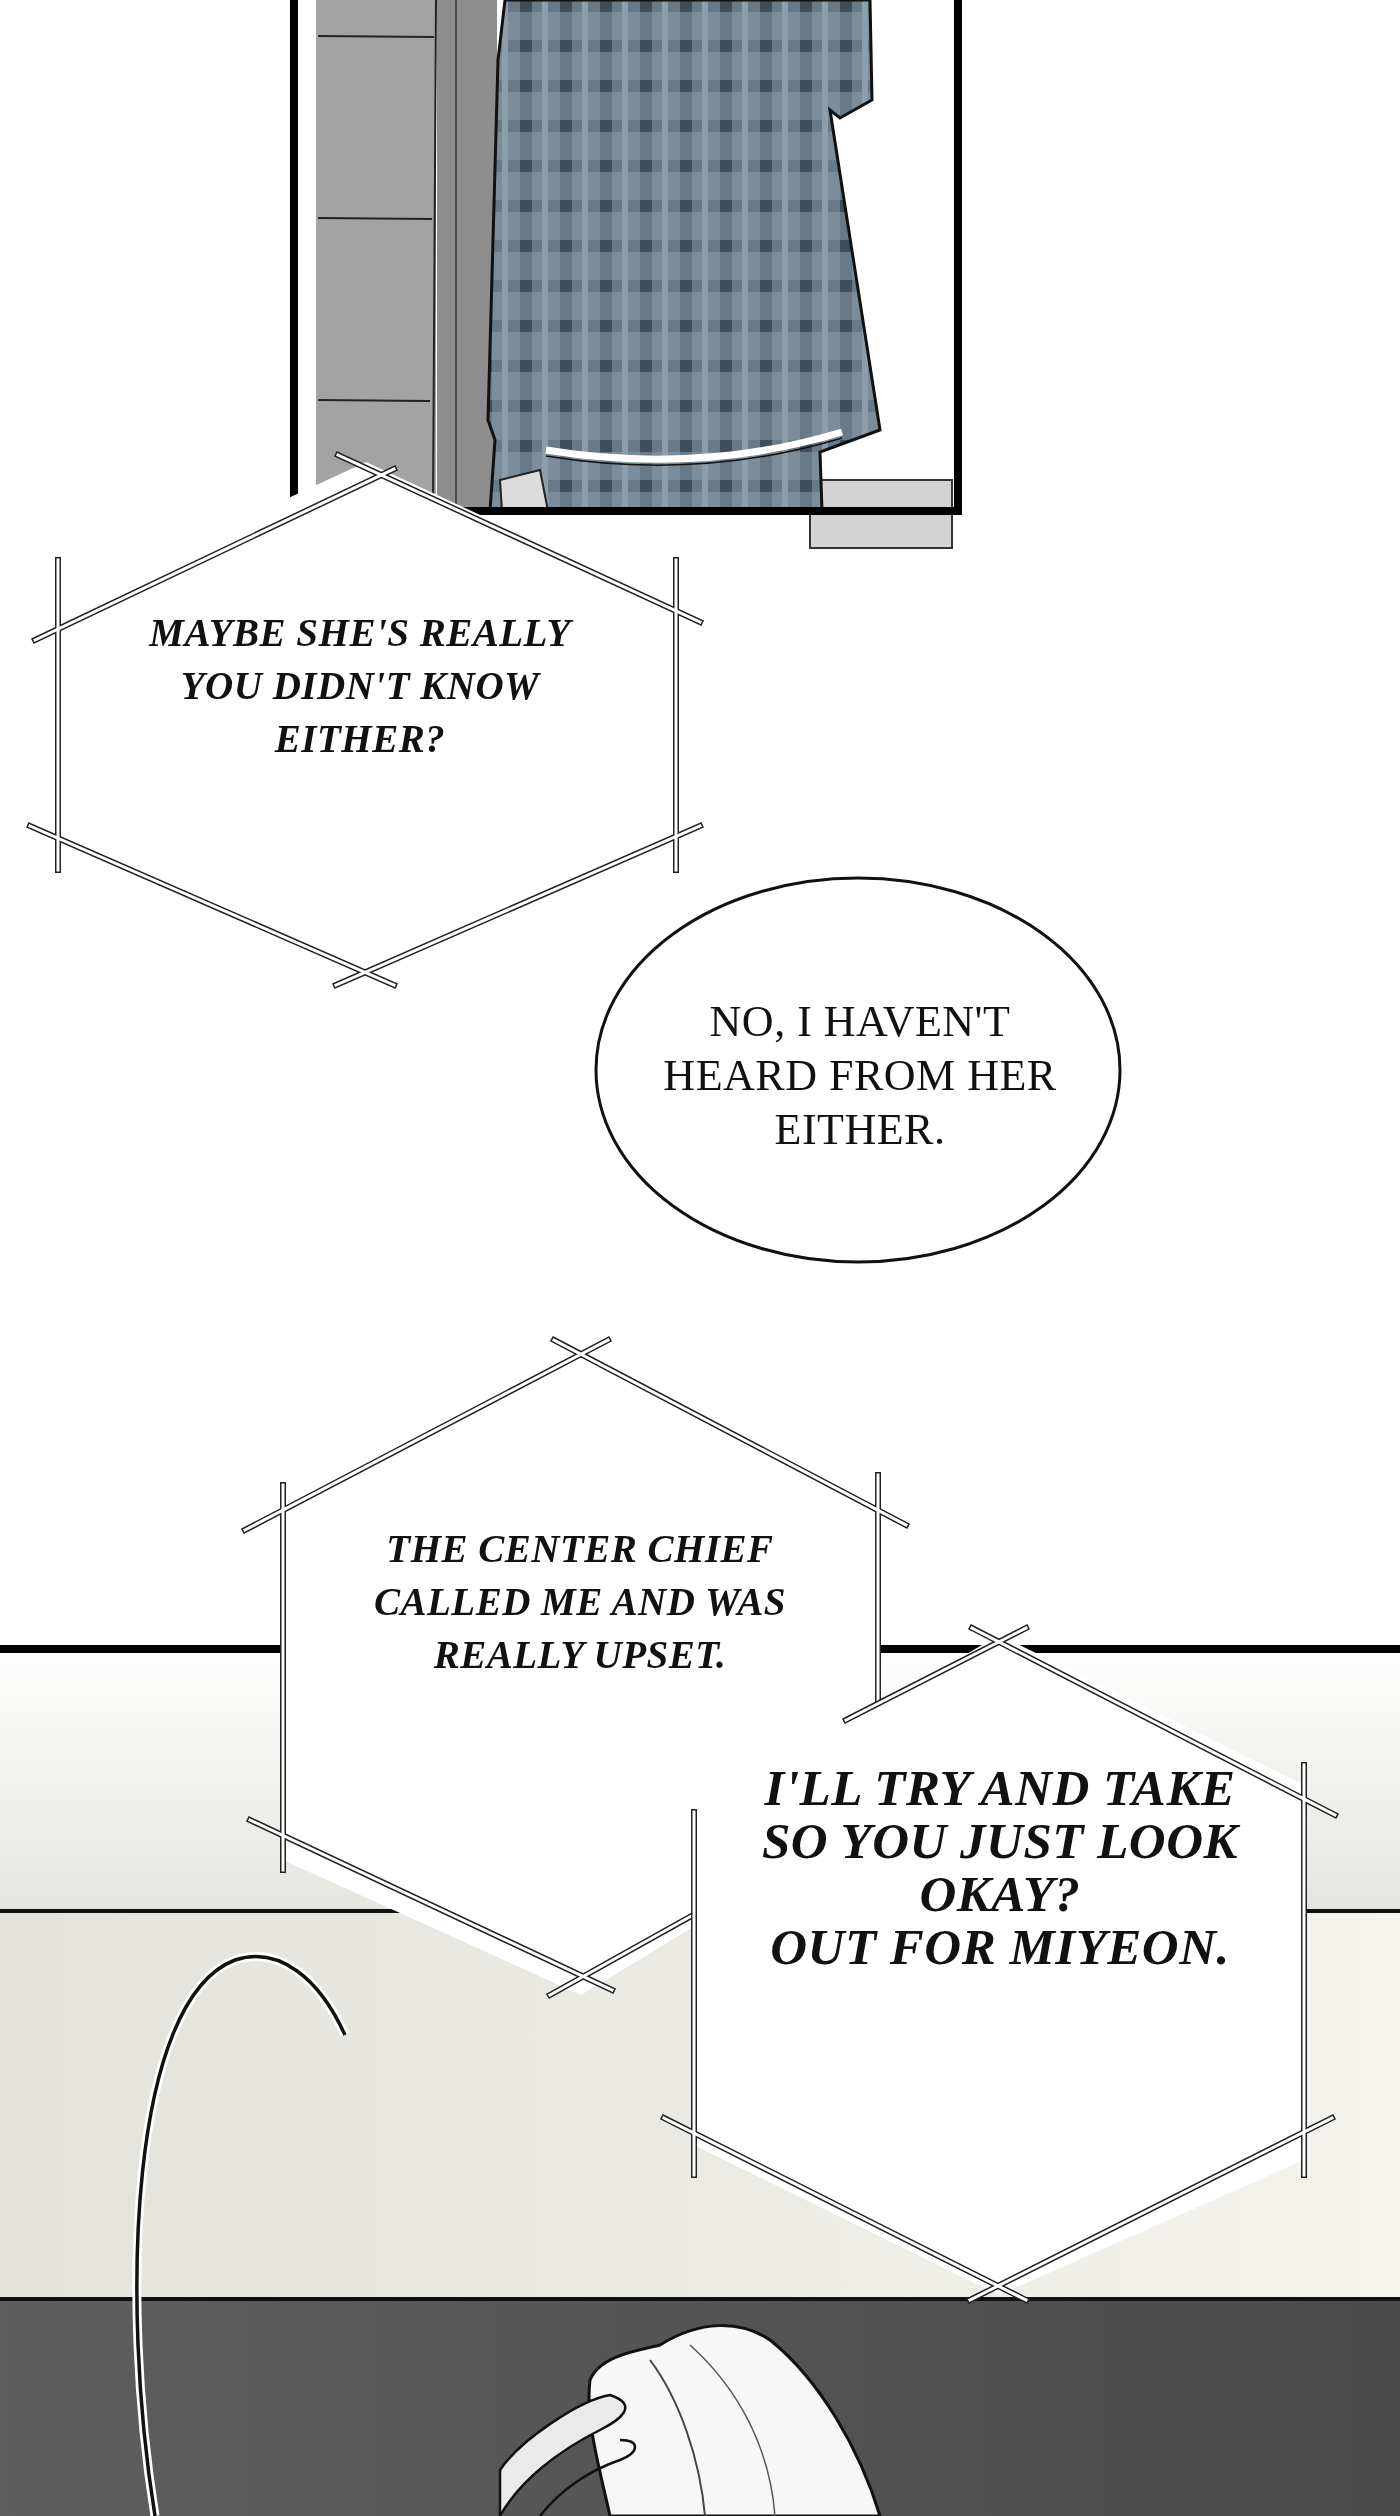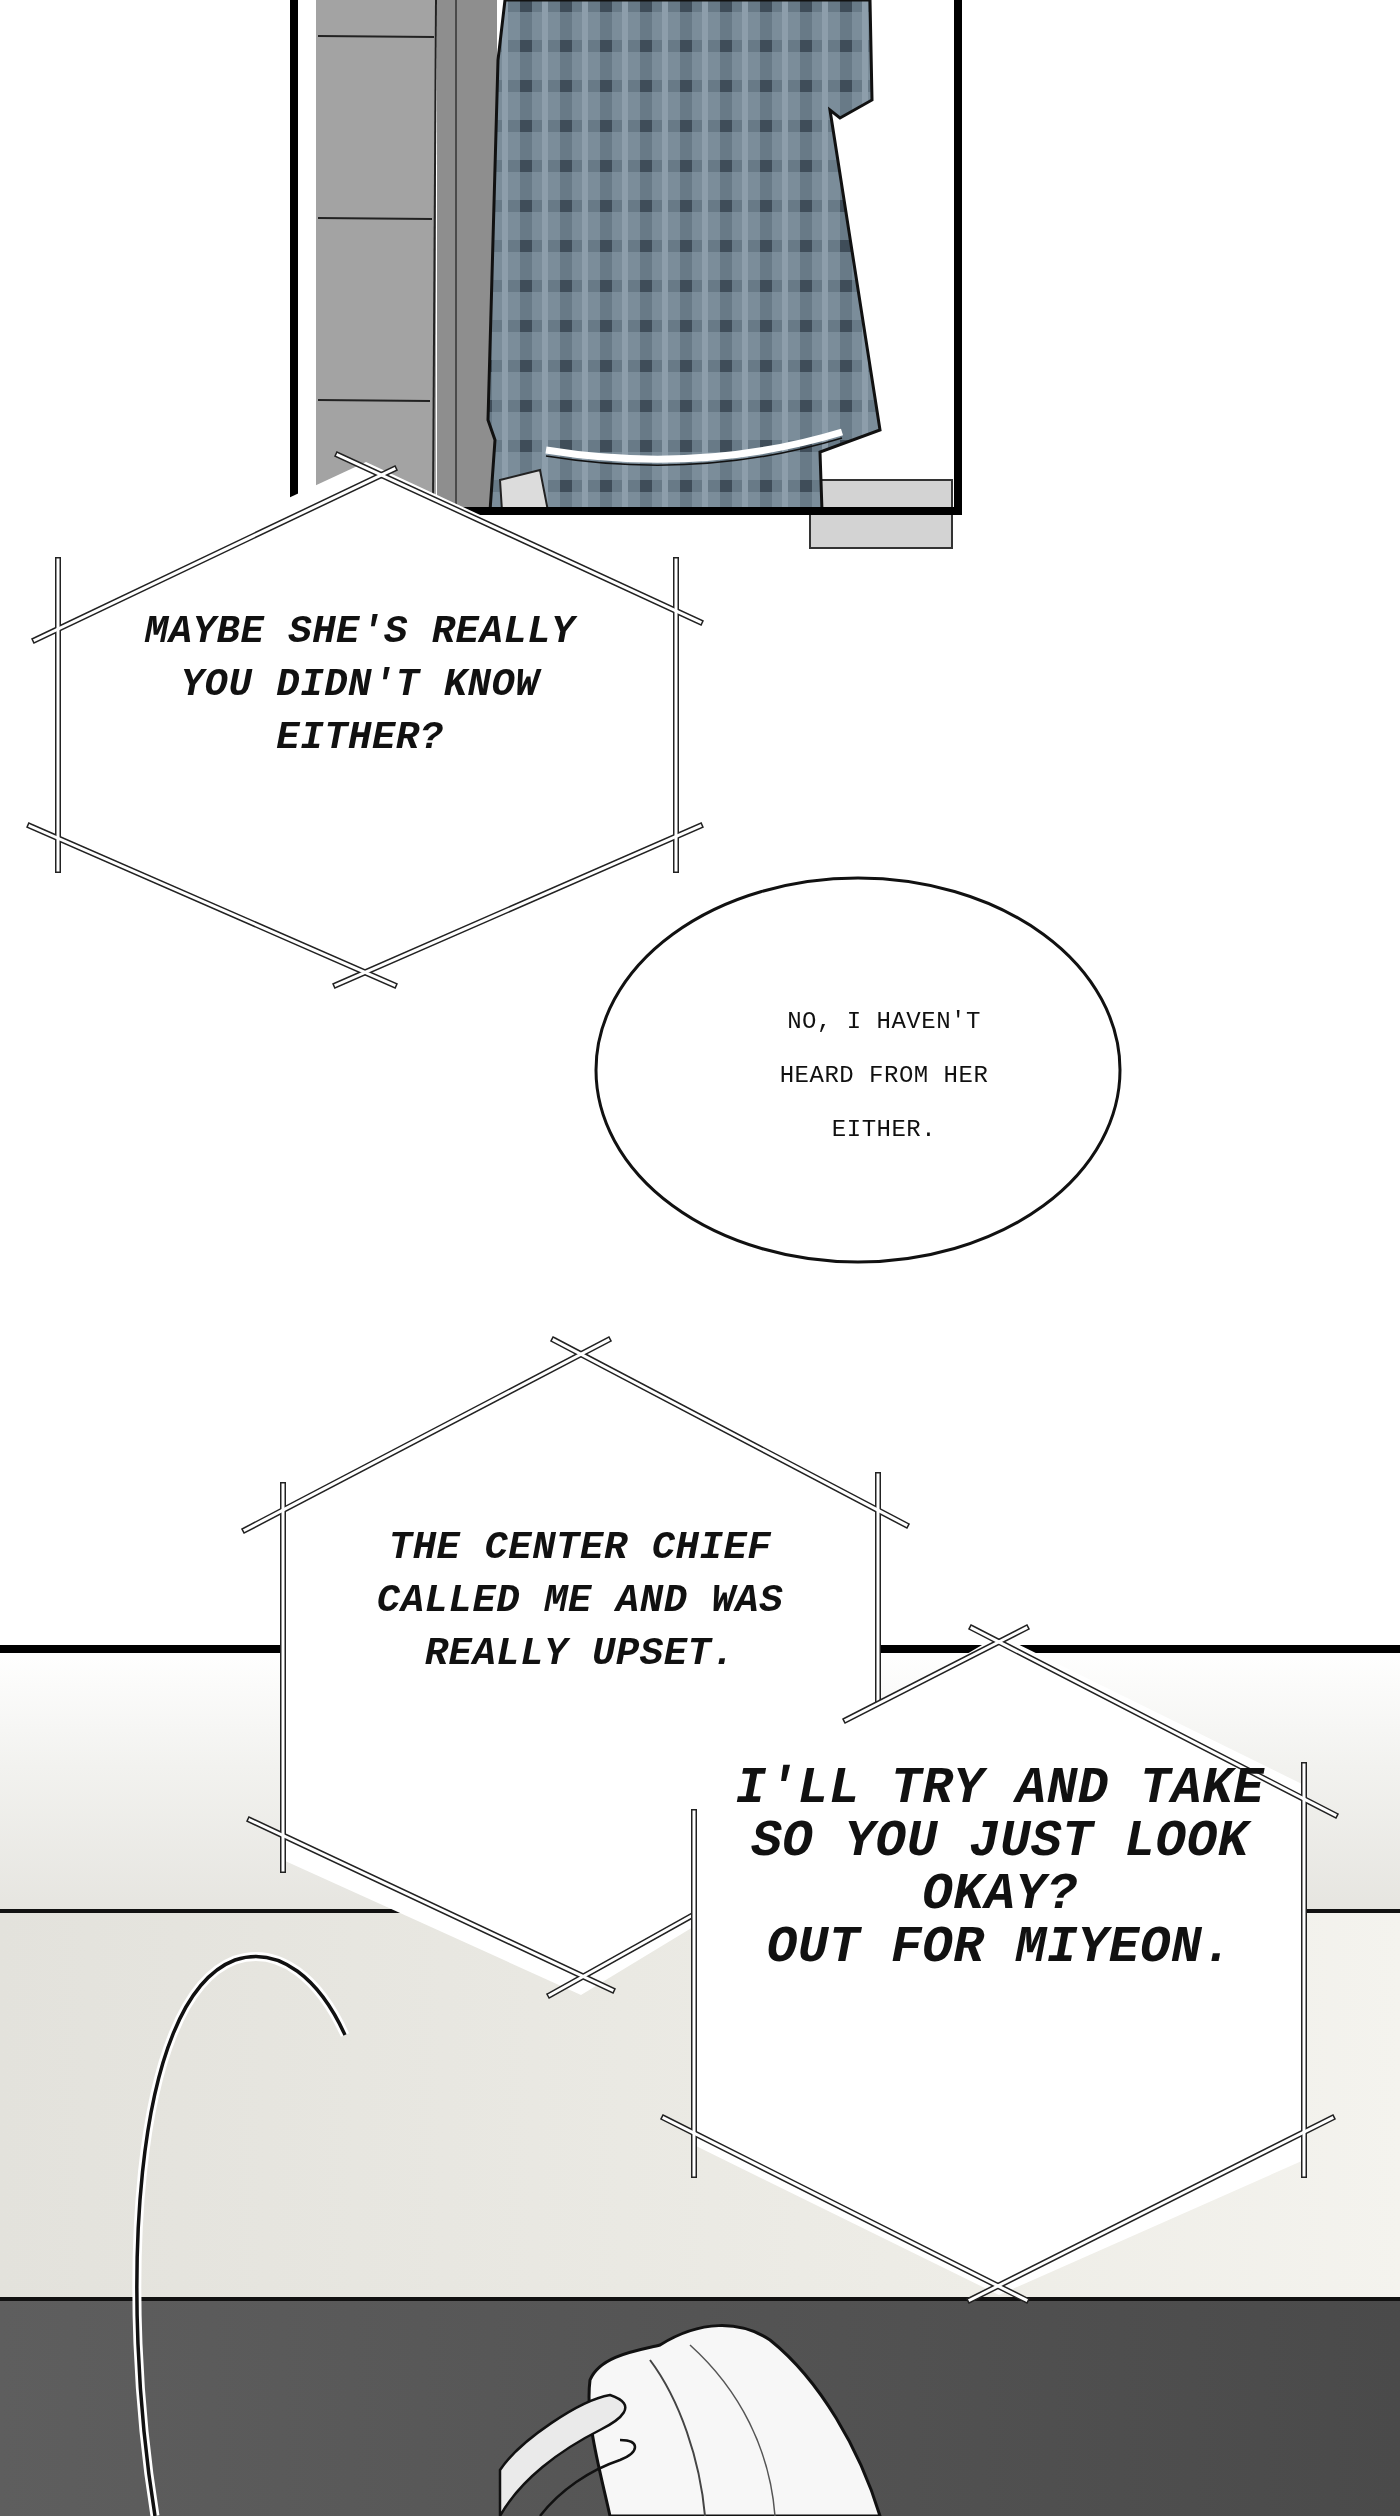--- a/index.html
+++ b/index.html
@@ -1,22 +1,22 @@
 <!DOCTYPE html>
 <html><head>
 <meta charset="utf-8">
 <style>
   html, body { margin:0; padding:0; background:#ffffff; }
   body { width:1400px; height:2516px; position:relative; overflow:hidden; font-family:"Liberation Sans", sans-serif; }
   .layer { position:absolute; left:0; top:0; width:1400px; height:2516px; }
-  .bubble-text { position:absolute; text-align:center; color:#111; font-family:Liberation Mono, monospace; font-weight:700; text-transform:uppercase; letter-spacing:0.5px; }
+  .bubble-text { position:absolute; text-align:center; color:#111; font-family:Liberation Serif, serif; font-weight:700; text-transform:uppercase; letter-spacing:0.5px; }
   .italic { font-style:italic; }
   .line { display:block; }
   .t1 { left:90px; width:540px; top:606px; font-size:39px; line-height:53px; }
-  .t2 { left:644px; width:480px; top:995px; font-size:24px; line-height:54px; font-weight:400; }
+  .t2 { left:620px; width:480px; top:995px; font-size:44px; line-height:54px; font-weight:400; }
   .t3 { left:320px; width:520px; top:1522px; font-size:39px; line-height:53px; }
   .t4 { left:720px; width:560px; top:1762px; font-size:51px; line-height:53px; }
 </style>
 </head>
 <body>
 
 <svg class="layer" viewBox="0 0 1400 2516" xmlns="http://www.w3.org/2000/svg">
   <defs>
     <pattern id="plaid" width="40" height="40" patternUnits="userSpaceOnUse">
       <rect width="40" height="40" fill="#7b8d9a"></rect>

